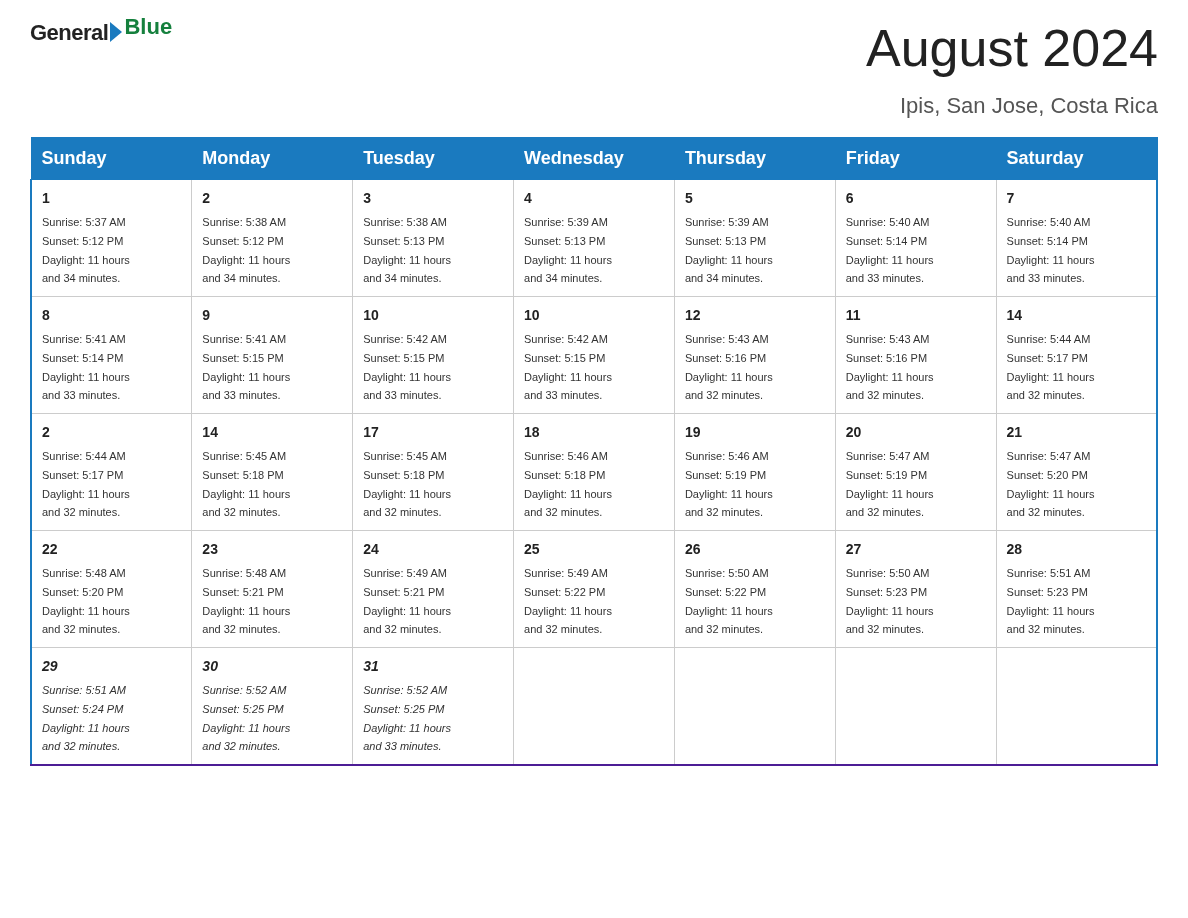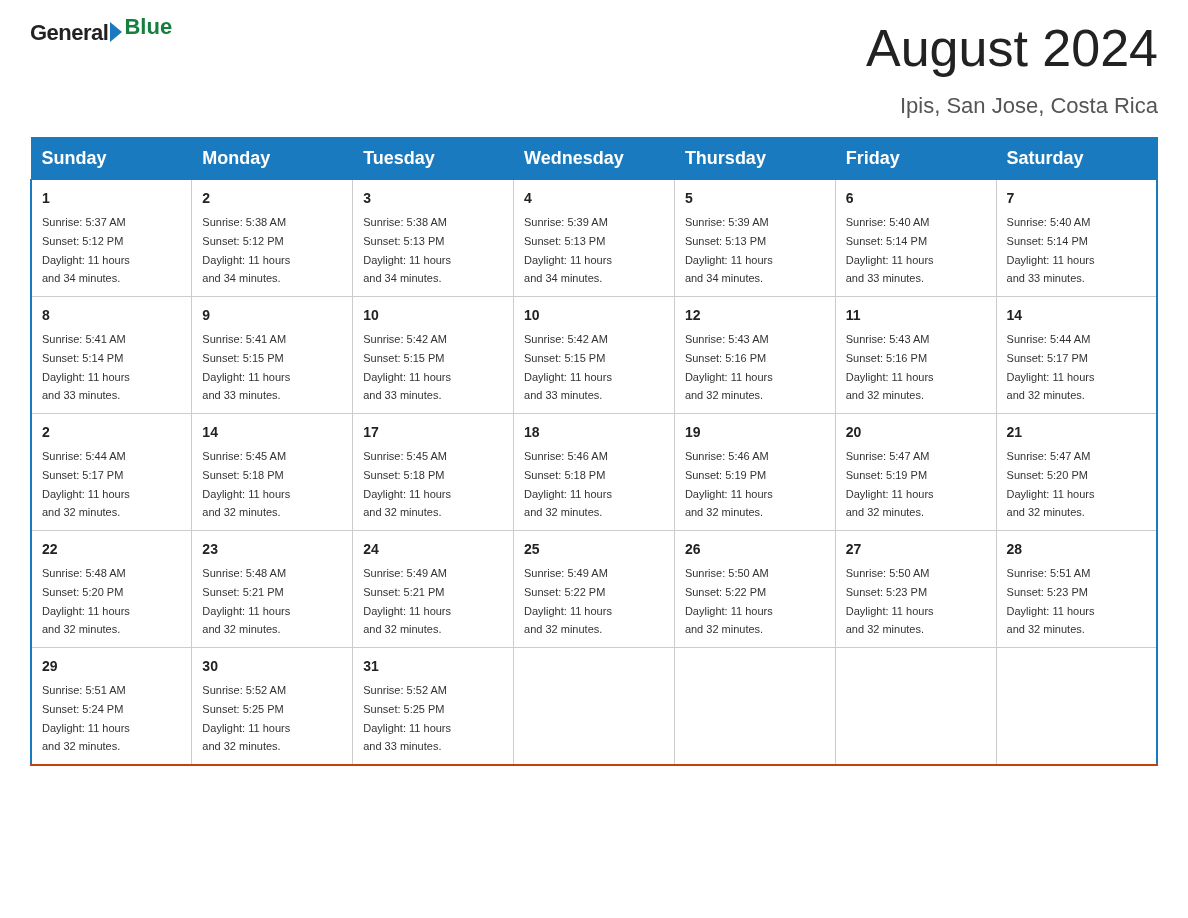--- a/index.html
+++ b/index.html
@@ -101,21 +101,22 @@
     tbody tr:nth-child(odd) td {
       background: #fff;
     }
     tbody tr td:first-child {
       border-left: 2px solid #1a7abf;
     }
     tbody tr td:last-child {
       border-right: 2px solid #1a7abf;
     }
     tbody tr:last-child td {
-      border-bottom: 2px solid #c2410c;
+      border-bottom: 2px solid #4c1d95;
+      font-style: italic;
     }
     tbody tr td.empty {
       background: #fff;
     }
   </style>
 </head>
 <body>
 
 <div class="header">
   <div class="logo">

